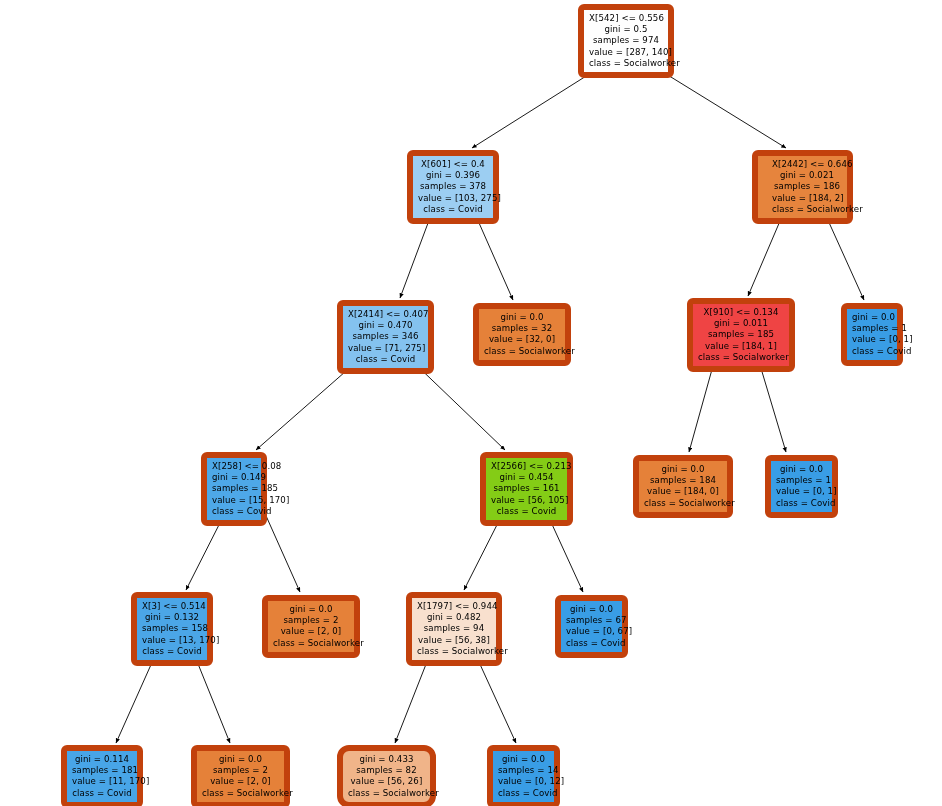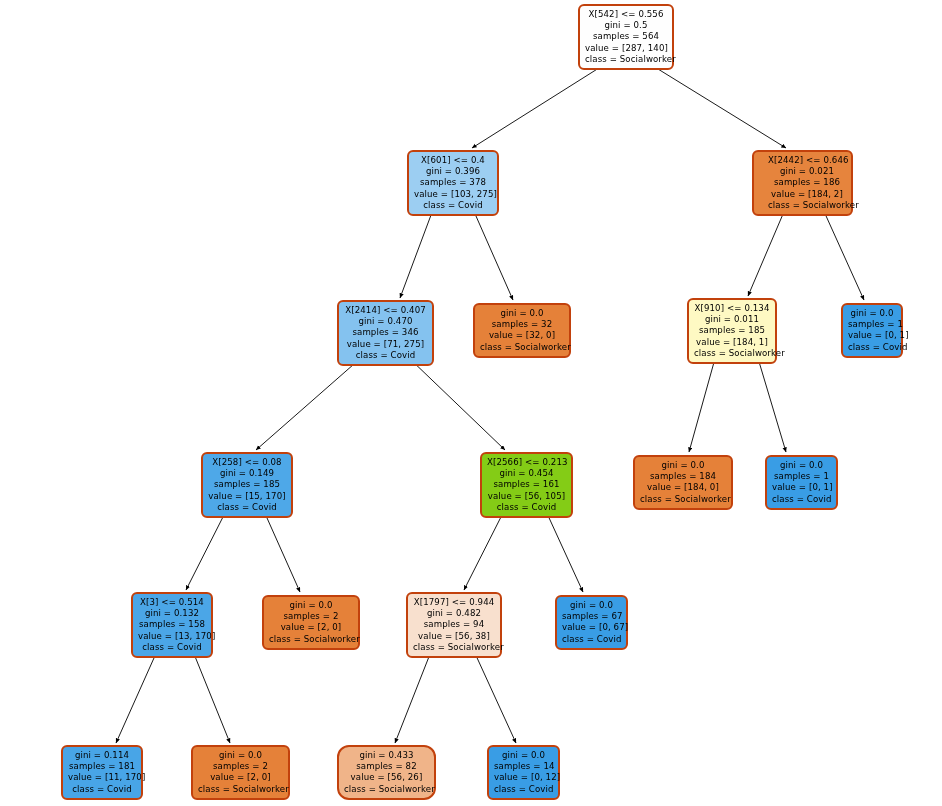--- a/index.html
+++ b/index.html
@@ -19,21 +19,21 @@
     position: absolute;
     left: 0;
     top: 0;
     width: 942px;
     height: 806px;
     pointer-events: none;
   }
   .node {
     position: absolute;
     box-sizing: border-box;
-    border: 2px solid #c2410c;
+    border: 6px solid #c2410c;
     border-radius: 6px;
     text-align: center;
     font-size: 8.6px;
     line-height: 11.2px;
     color: #000000;
     padding: 3px 5px 3px 5px;
     white-space: nowrap;
     letter-spacing: 0.1px;
   }
   .node .ln {
@@ -68,21 +68,21 @@
         <line x1="158" y1="649" x2="116" y2="743" stroke="#000000" stroke-width="0.9" marker-end="url(#arrowhead)"></line>
         <line x1="192" y1="649" x2="230" y2="743" stroke="#000000" stroke-width="0.9" marker-end="url(#arrowhead)"></line>
         <line x1="432" y1="649" x2="395" y2="743" stroke="#000000" stroke-width="0.9" marker-end="url(#arrowhead)"></line>
         <line x1="473" y1="649" x2="516" y2="743" stroke="#000000" stroke-width="0.9" marker-end="url(#arrowhead)"></line>
       </g>
   </svg>
   <div id="node-layer">
       <div class="node" style="left: 578px; top: 4px; width: 96px; min-height: 56px; background: rgb(254, 254, 254);">
         <span class="ln">X[542] &lt;= 0.556</span>
         <span class="ln">gini = 0.5</span>
-        <span class="ln">samples = 564</span>
+        <span class="ln">samples = 974</span>
         <span class="ln">value = [287, 140]</span>
         <span class="ln">class = Socialworker</span>
       </div>
       <div class="node" style="left: 407px; top: 150px; width: 92px; min-height: 56px; background: rgb(156, 206, 242);">
         <span class="ln">X[601] &lt;= 0.4</span>
         <span class="ln">gini = 0.396</span>
         <span class="ln">samples = 378</span>
         <span class="ln">value = [103, 275]</span>
         <span class="ln">class = Covid</span>
       </div>
@@ -99,34 +99,34 @@
         <span class="ln">samples = 346</span>
         <span class="ln">value = [71, 275]</span>
         <span class="ln">class = Covid</span>
       </div>
       <div class="node" style="left: 473px; top: 303px; width: 98px; min-height: 46px; background: rgb(229, 129, 57);">
         <span class="ln">gini = 0.0</span>
         <span class="ln">samples = 32</span>
         <span class="ln">value = [32, 0]</span>
         <span class="ln">class = Socialworker</span>
       </div>
-      <div class="node" style="left: 687px; top: 298px; width: 90px; min-height: 56px; background: #fef9c3;">
+      <div class="node" style="left: 687px; top: 298px; width: 108px; min-height: 56px; background: #ef4444;">
         <span class="ln">X[910] &lt;= 0.134</span>
         <span class="ln">gini = 0.011</span>
         <span class="ln">samples = 185</span>
         <span class="ln">value = [184, 1]</span>
         <span class="ln">class = Socialworker</span>
       </div>
       <div class="node" style="left: 841px; top: 303px; width: 62px; min-height: 46px; background: rgb(57, 157, 229);">
         <span class="ln">gini = 0.0</span>
         <span class="ln">samples = 1</span>
         <span class="ln">value = [0, 1]</span>
         <span class="ln">class = Covid</span>
       </div>
-      <div class="node" style="left: 201px; top: 452px; width: 92px; min-height: 56px; background: rgb(78, 168, 232);">
+      <div class="node" style="left: 201px; top: 452px; width: 66px; min-height: 56px; background: rgb(78, 168, 232);">
         <span class="ln">X[258] &lt;= 0.08</span>
         <span class="ln">gini = 0.149</span>
         <span class="ln">samples = 185</span>
         <span class="ln">value = [15, 170]</span>
         <span class="ln">class = Covid</span>
       </div>
       <div class="node" style="left: 480px; top: 452px; width: 93px; min-height: 56px; background: #84cc16;">
         <span class="ln">X[2566] &lt;= 0.213</span>
         <span class="ln">gini = 0.454</span>
         <span class="ln">samples = 161</span>

